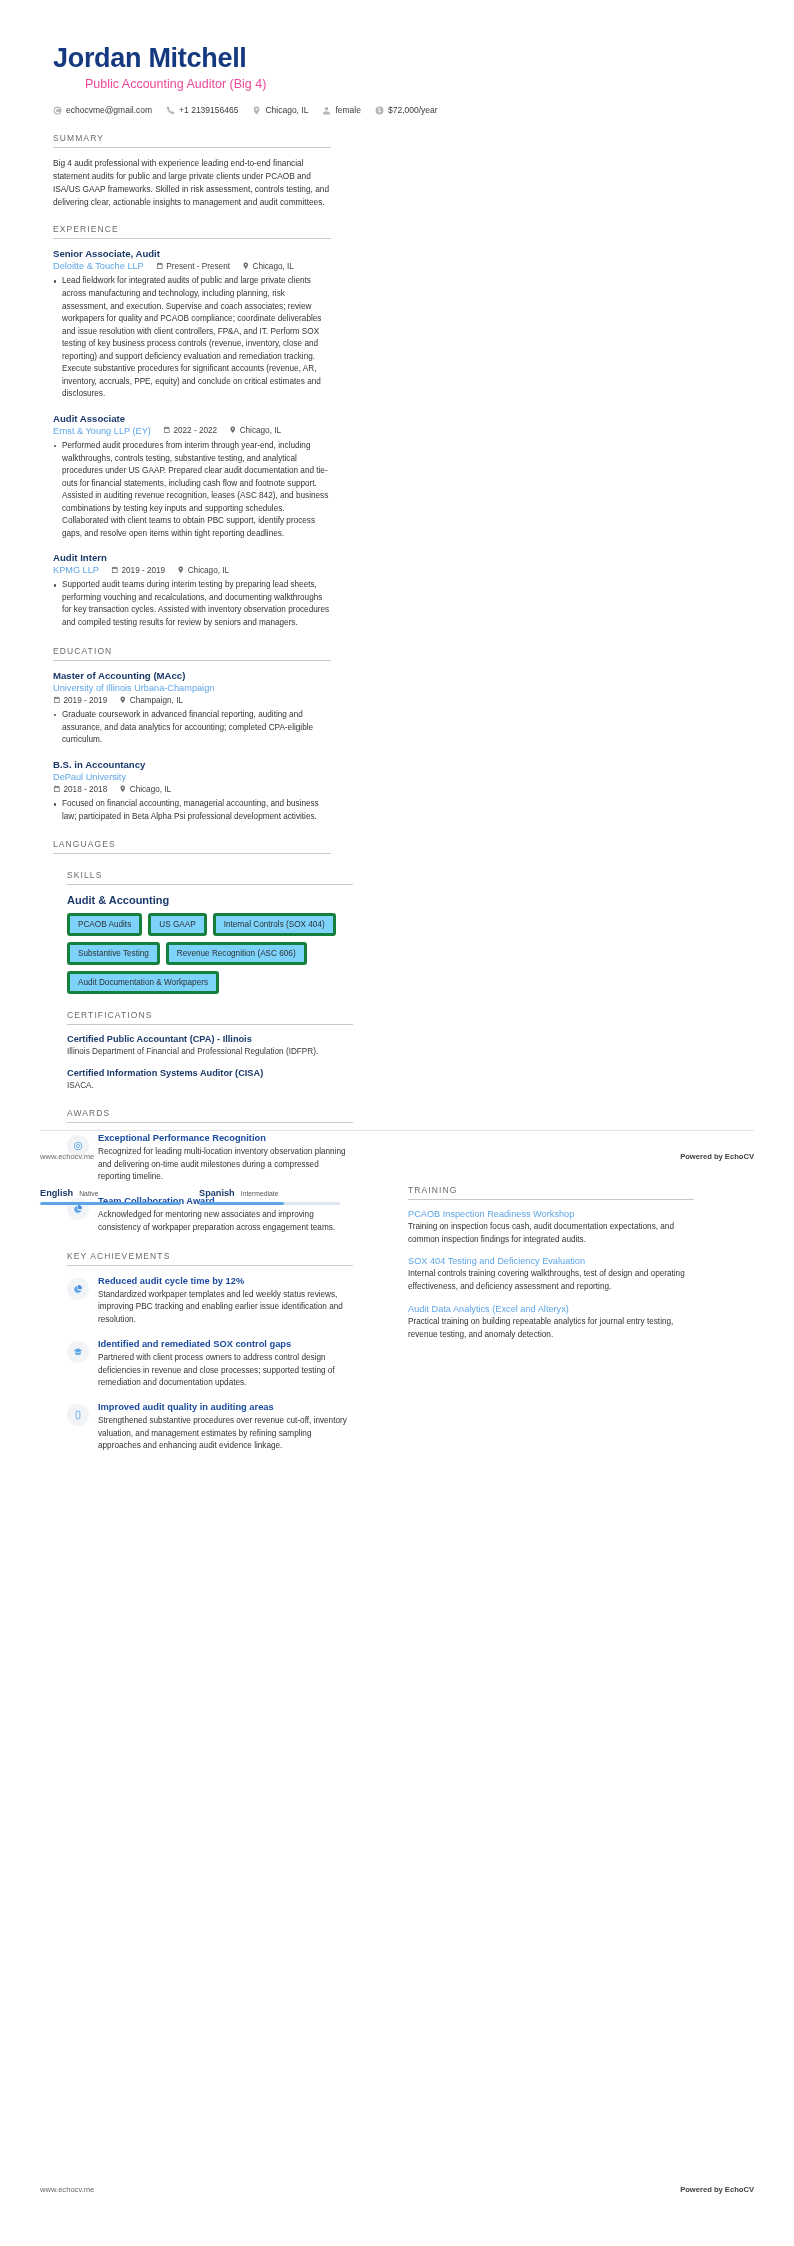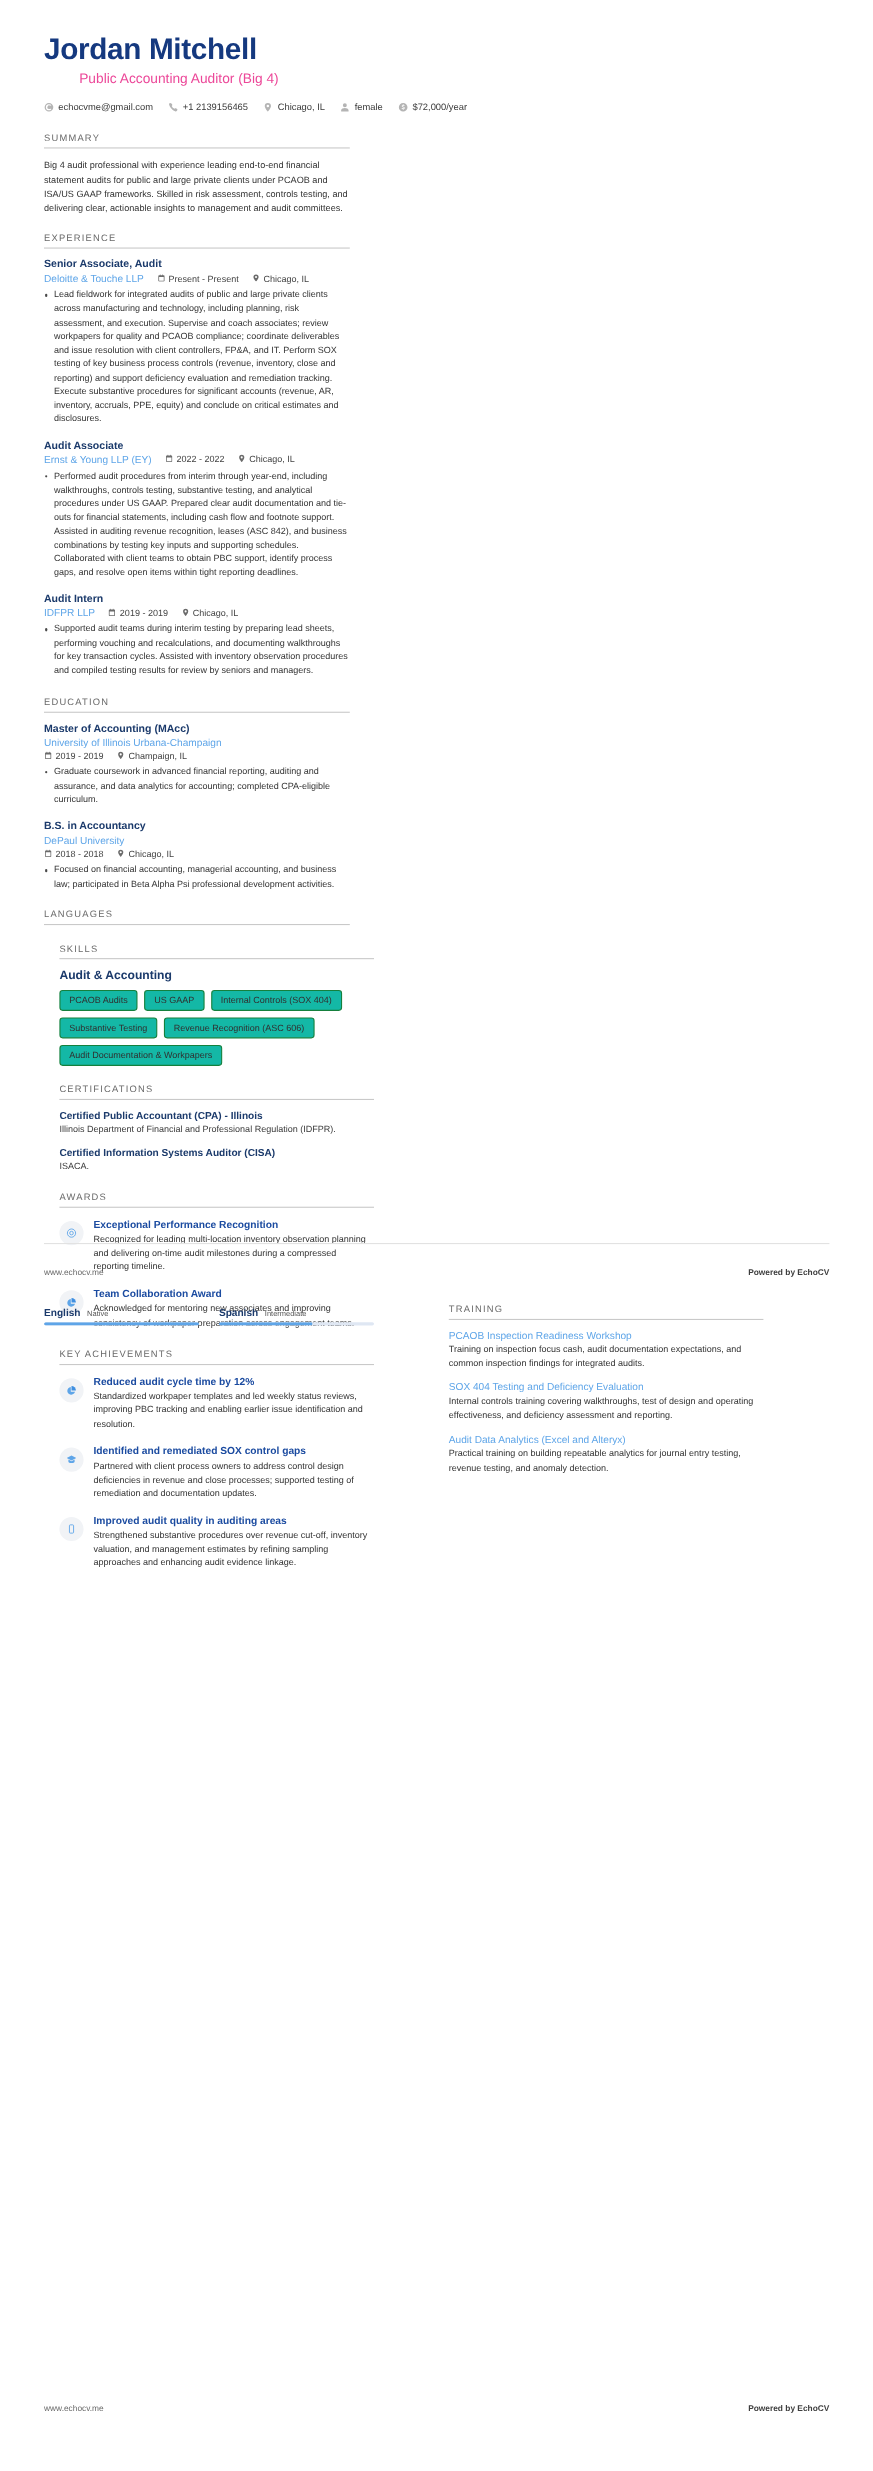--- a/index.html
+++ b/index.html
@@ -7,21 +7,21 @@
     width: 794px;
     background: #ffffff;
     font-family: "Liberation Sans", sans-serif;
     color: #2d2d2d;
   }
   .page {
     position: relative;
     width: 794px;
     min-height: 2246px;
     background: #ffffff;
-    padding: 0;
+    padding: 13px;
   }
 
   
   .header { padding: 30px 40px 0 40px; }
   .name {
     font-size: 27px;
     font-weight: bold;
     color: #15397f;
     letter-spacing: -0.3px;
     line-height: 1.15;
@@ -122,26 +122,26 @@
 
   
   .skill-group-name {
     font-size: 11px;
     font-weight: bold;
     color: #1b3a6b;
     margin-bottom: 7px;
   }
   .chips { display: flex; flex-wrap: wrap; gap: 6px; }
   .chip {
-    border: 1px solid #15803d;
+    border: 3px solid #15803d;
     border-radius: 3px;
     padding: 4px 8px;
     font-size: 8.2px;
     color: #303030;
-    background: #14b8a6;
+    background: #7dd3fc;
     line-height: 1.1;
   }
 
   
   .cert { margin-bottom: 9px; }
   .cert-name {
     font-size: 9.2px;
     font-weight: bold;
     color: #1b3a6b;
     margin-bottom: 2px;
@@ -332,21 +332,21 @@
             </span>
           </div>
           <ul class="bullets">
             <li>Performed audit procedures from interim through year-end, including walkthroughs, controls testing, substantive testing, and analytical procedures under US GAAP. Prepared clear audit documentation and tie-outs for financial statements, including cash flow and footnote support. Assisted in auditing revenue recognition, leases (ASC 842), and business combinations by testing key inputs and supporting schedules. Collaborated with client teams to obtain PBC support, identify process gaps, and resolve open items within tight reporting deadlines.</li>
           </ul>
         </div>
 
         <div class="entry">
           <div class="entry-title">Audit Intern</div>
           <div class="entry-meta">
-            <span class="entry-org">IDFPR LLP</span>
+            <span class="entry-org">KPMG LLP</span>
             <span class="meta-bit">
               <span><svg viewBox="0 0 16 16">
                     <path d="M5 1v1.5H3.5A1.5 1.5 0 002 4v9.5A1.5 1.5 0 003.5 15h9a1.5 1.5 0 001.5-1.5V4a1.5 1.5 0 00-1.5-1.5H11V1h-1.2v1.5H6.2V1H5zm-1.5 5h9v7.5h-9V6z"></path>
                   </svg></span>
               <span>2019 - 2019</span>
             </span>
             <span class="meta-bit">
               <span><svg viewBox="0 0 16 16">
                     <path d="M8 1a5 5 0 00-5 5c0 3.7 5 9 5 9s5-5.3 5-9a5 5 0 00-5-5zm0 7a2 2 0 110-4 2 2 0 010 4z"></path>
                   </svg></span>

